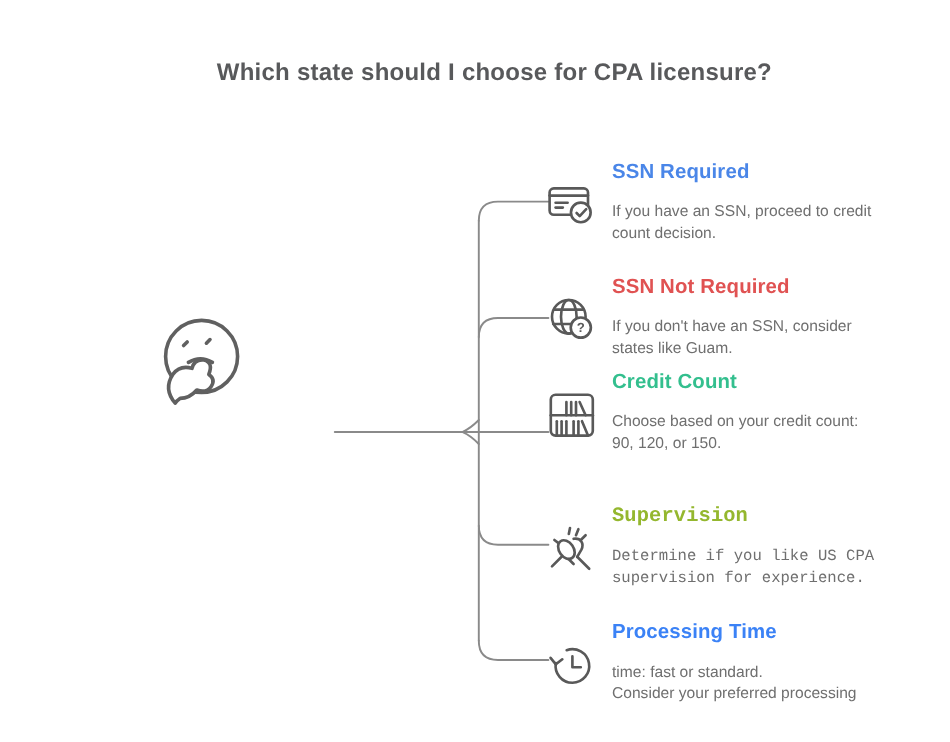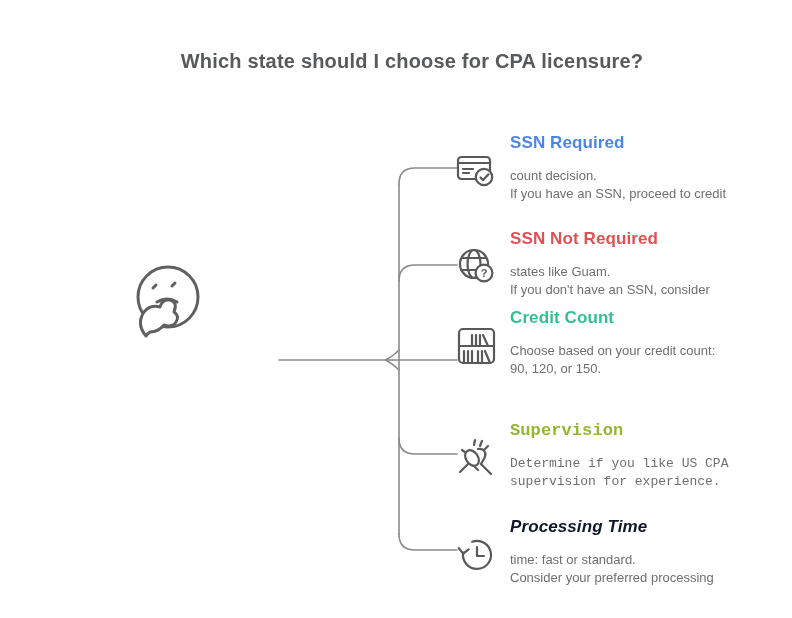--- a/index.html
+++ b/index.html
@@ -64,38 +64,38 @@
     <svg class="bicon" viewBox="0 0 44 44">
       <rect x="3" y="8" width="32" height="22" rx="3.5"></rect>
       <path d="M3,14 H35"></path>
       <path d="M8,20 H18"></path>
       <path d="M8,24 H14"></path>
       <circle class="mask" cx="29" cy="28" r="8.2"></circle>
       <path d="M25.5,28.5 l2.6,2.6 l5.4,-5.8"></path>
     </svg>
     <div class="btitle" style="color: rgb(74, 134, 232);">SSN Required</div>
     <div class="bdesc">
+      <div>If you have an SSN, proceed to credit</div>
       <div>count decision.</div>
-      <div>If you have an SSN, proceed to credit</div>
     </div>
   </div>
 
   <div class="branch b2">
     <svg class="bicon" viewBox="0 0 44 44">
       <circle cx="19" cy="19" r="14"></circle>
       <ellipse cx="19" cy="19" rx="6.5" ry="14"></ellipse>
       <path d="M7,13 H31"></path>
       <path d="M6,25 H22"></path>
       <circle class="mask" cx="29" cy="28" r="8.4"></circle>
       <text x="29" y="32" text-anchor="middle">?</text>
     </svg>
     <div class="btitle" style="color: rgb(224, 82, 82);">SSN Not Required</div>
     <div class="bdesc">
+      <div>If you don't have an SSN, consider</div>
       <div>states like Guam.</div>
-      <div>If you don't have an SSN, consider</div>
     </div>
   </div>
 
   <div class="branch b3">
     <svg class="bicon" viewBox="0 0 44 44">
       <rect x="4" y="5" width="35" height="34" rx="4"></rect>
       <path d="M4,22 H39"></path>
       <path d="M17,11 V22"></path>
       <path d="M21,11 V22"></path>
       <path d="M25,11 V22"></path>
@@ -133,20 +133,20 @@
     </div>
   </div>
 
   <div class="branch b5">
     <svg class="bicon" viewBox="0 0 44 44">
       <path d="M17.2,8.8 A14,14 0 1 1 8.2,19.6"></path>
       <path d="M8.2,20.6 L3.8,15.2"></path>
       <path d="M8.2,20.6 L13.6,16.4"></path>
       <path d="M22,14 V23 H29"></path>
     </svg>
-    <div class="btitle" style="color: #0f172a; font-style: italic;">Processing Time</div>
+    <div class="btitle" style="color: #3b82f6;">Processing Time</div>
     <div class="bdesc">
       <div>time: fast or standard.</div>
       <div>Consider your preferred processing</div>
     </div>
   </div>
 
 </div>
 
 </body></html>

